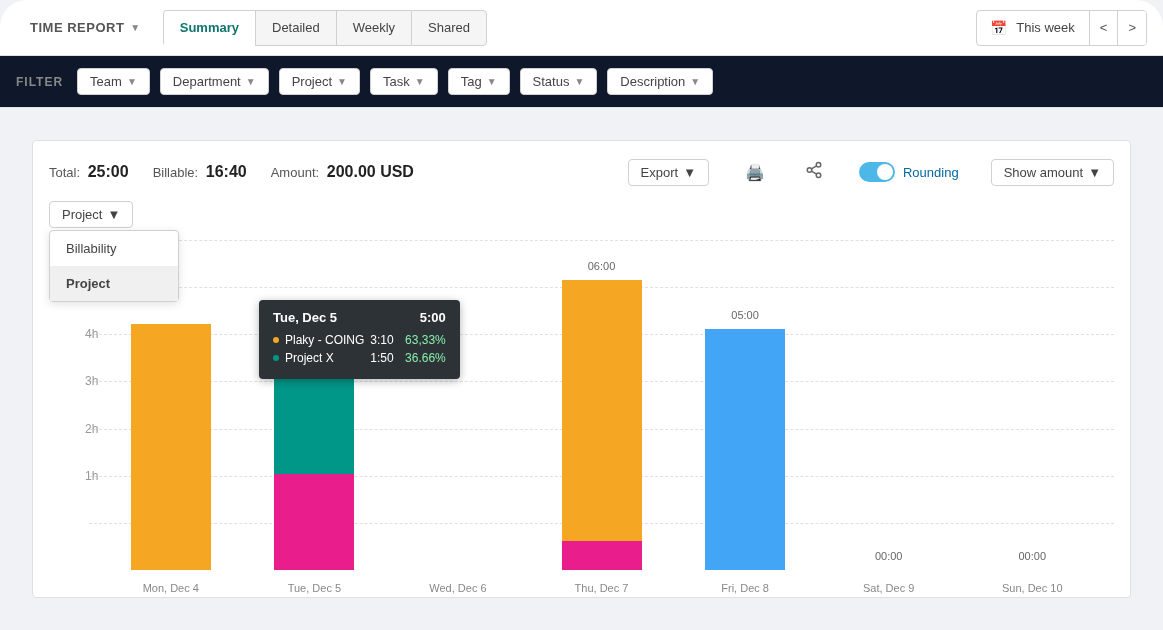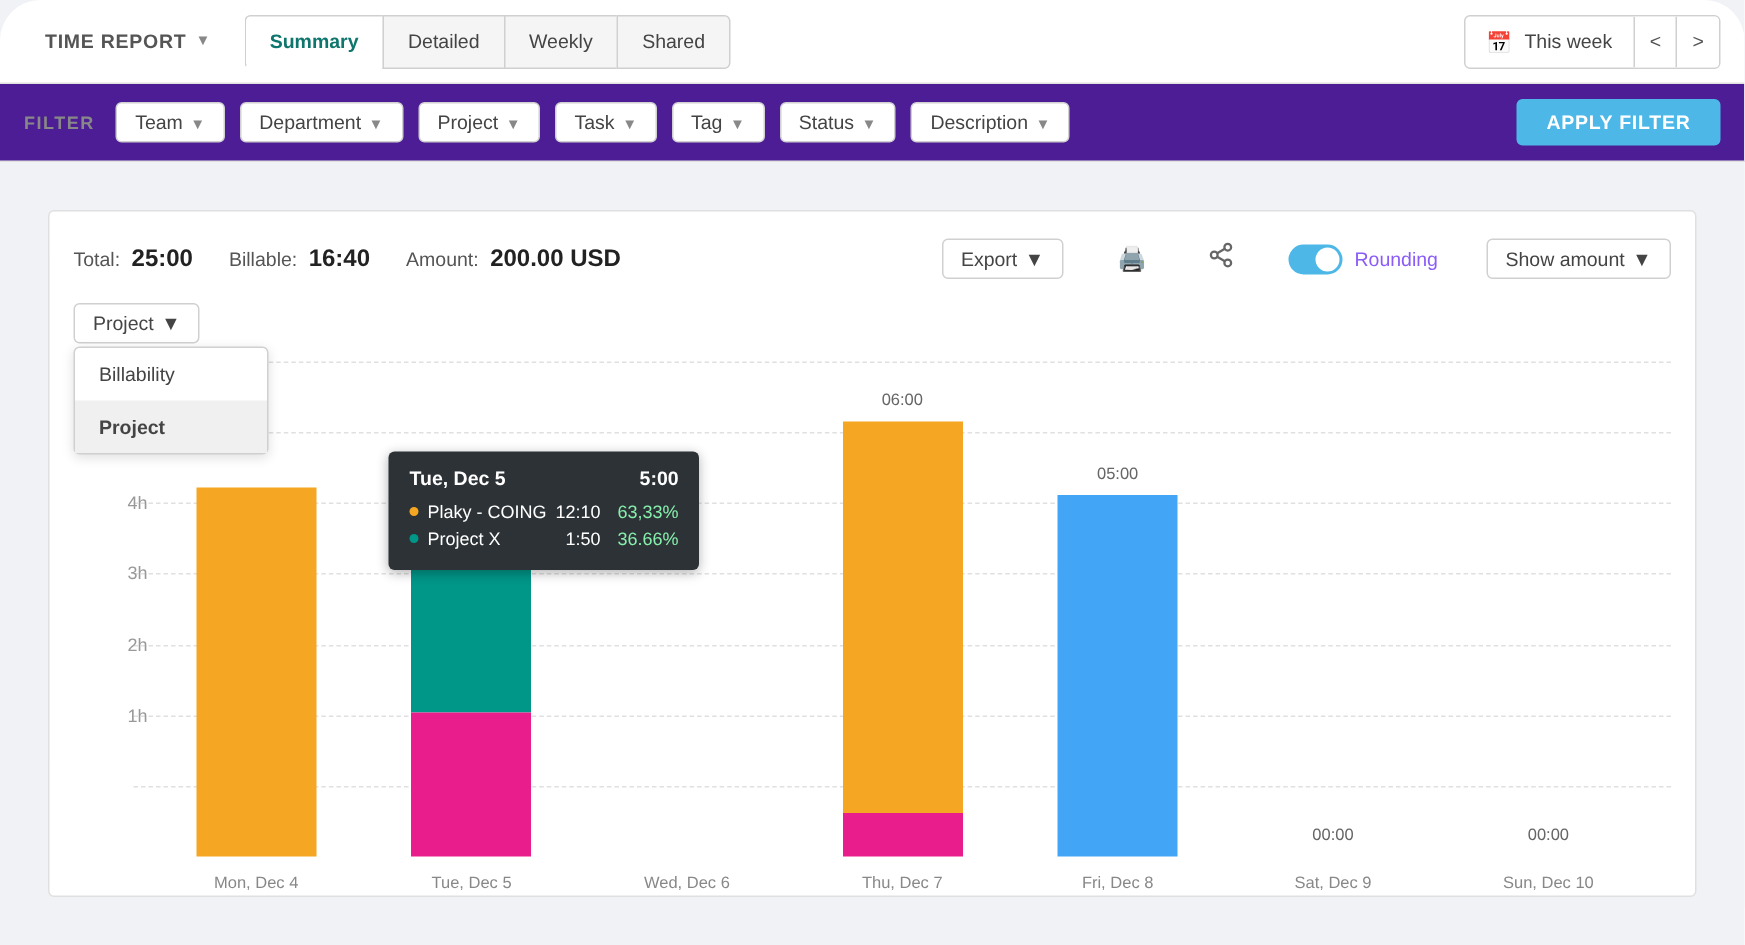--- a/index.html
+++ b/index.html
@@ -104,38 +104,38 @@
       border-left: 1px solid #d0d0d0;
       padding: 6px 10px;
       cursor: pointer;
       font-size: 13px;
       color: #555;
       height: 34px;
     }
 
     
     .filter-bar {
-      background: #4c1d95;
+      background: #0f172a;
       border-bottom: 1px solid #e0e0e0;
       display: flex;
       align-items: center;
       padding: 0 16px;
       height: 52px;
       gap: 10px;
     }
     .filter-label {
       font-size: 12px;
       font-weight: 700;
       color: #888;
       letter-spacing: 1px;
       margin-right: 4px;
     }
     .filter-btn {
       display: flex;
-      align-items: flex-end;
+      align-items: center;
       gap: 5px;
       padding: 5px 12px;
       border: 1px solid #d0d0d0;
       border-radius: 4px;
       background: #fff;
       cursor: pointer;
       font-size: 13px;
       color: #444;
     }
     .filter-btn .chevron { font-size: 10px; color: #888; }
@@ -202,21 +202,21 @@
       cursor: pointer;
       font-size: 16px;
       color: #666;
       padding: 4px;
     }
     .rounding-toggle {
       display: flex;
       align-items: center;
       gap: 8px;
       font-size: 13px;
-      color: #8b5cf6;
+      color: #0369a1;
     }
     .toggle-switch {
       width: 36px;
       height: 20px;
       background: #4db8e8;
       border-radius: 10px;
       position: relative;
       cursor: pointer;
     }
     .toggle-switch::after {
@@ -463,21 +463,20 @@
       <span class="chevron">▼</span>
     </button>
     <button class="filter-btn">
       <span>Status</span>
       <span class="chevron">▼</span>
     </button>
     <button class="filter-btn">
       <span>Description</span>
       <span class="chevron">▼</span>
     </button>
-    <button class="apply-filter-btn">APPLY FILTER</button>
   </div>
 
   <div class="main-content">
     <div class="chart-card">
 
       <div class="stats-row">
         <span class="stat-item">
           <span>Total:</span>
           <strong>25:00</strong>
         </span>
@@ -603,21 +602,21 @@
             <div class="tooltip-header">
               <span>Tue, Dec 5</span>
               <span>5:00</span>
             </div>
             <div class="tooltip-row">
               <div class="tooltip-row-left">
                 <span class="tooltip-dot" style="background:#f5a623"></span>
                 <span>Plaky - COING</span>
               </div>
               <div>
-                <span>12:10</span>
+                <span>3:10</span>
                 <span class="tooltip-pct">63,33%</span>
               </div>
             </div>
             <div class="tooltip-row">
               <div class="tooltip-row-left">
                 <span class="tooltip-dot" style="background:#009688"></span>
                 <span>Project X</span>
               </div>
               <div>
                 <span>1:50</span>

